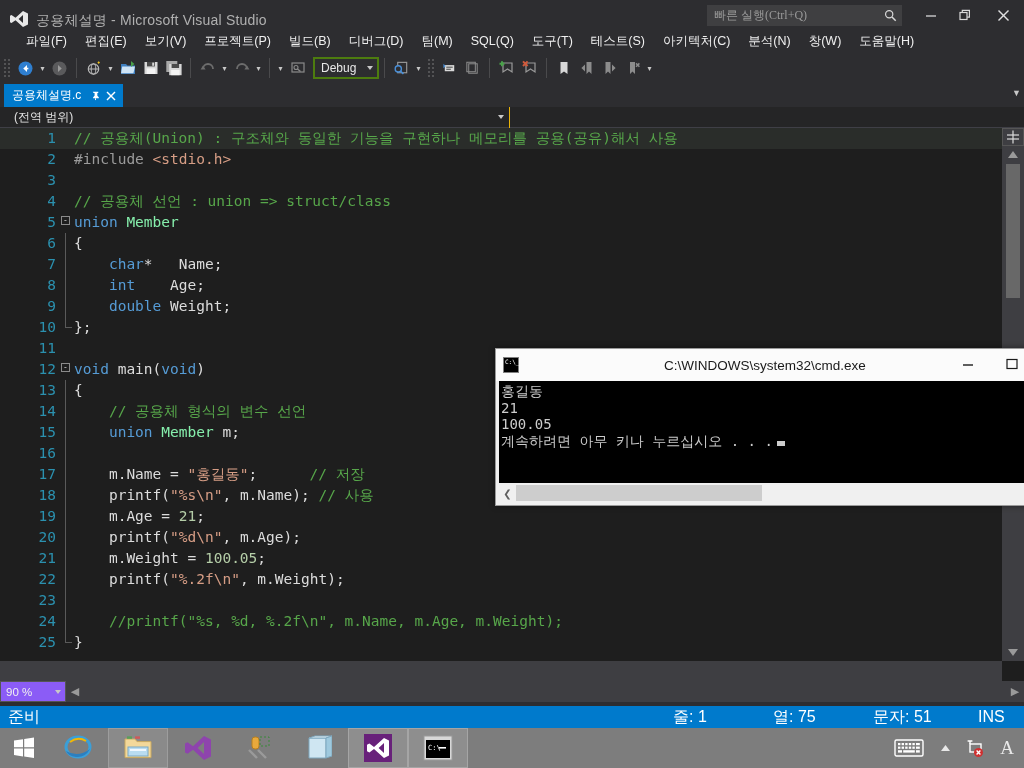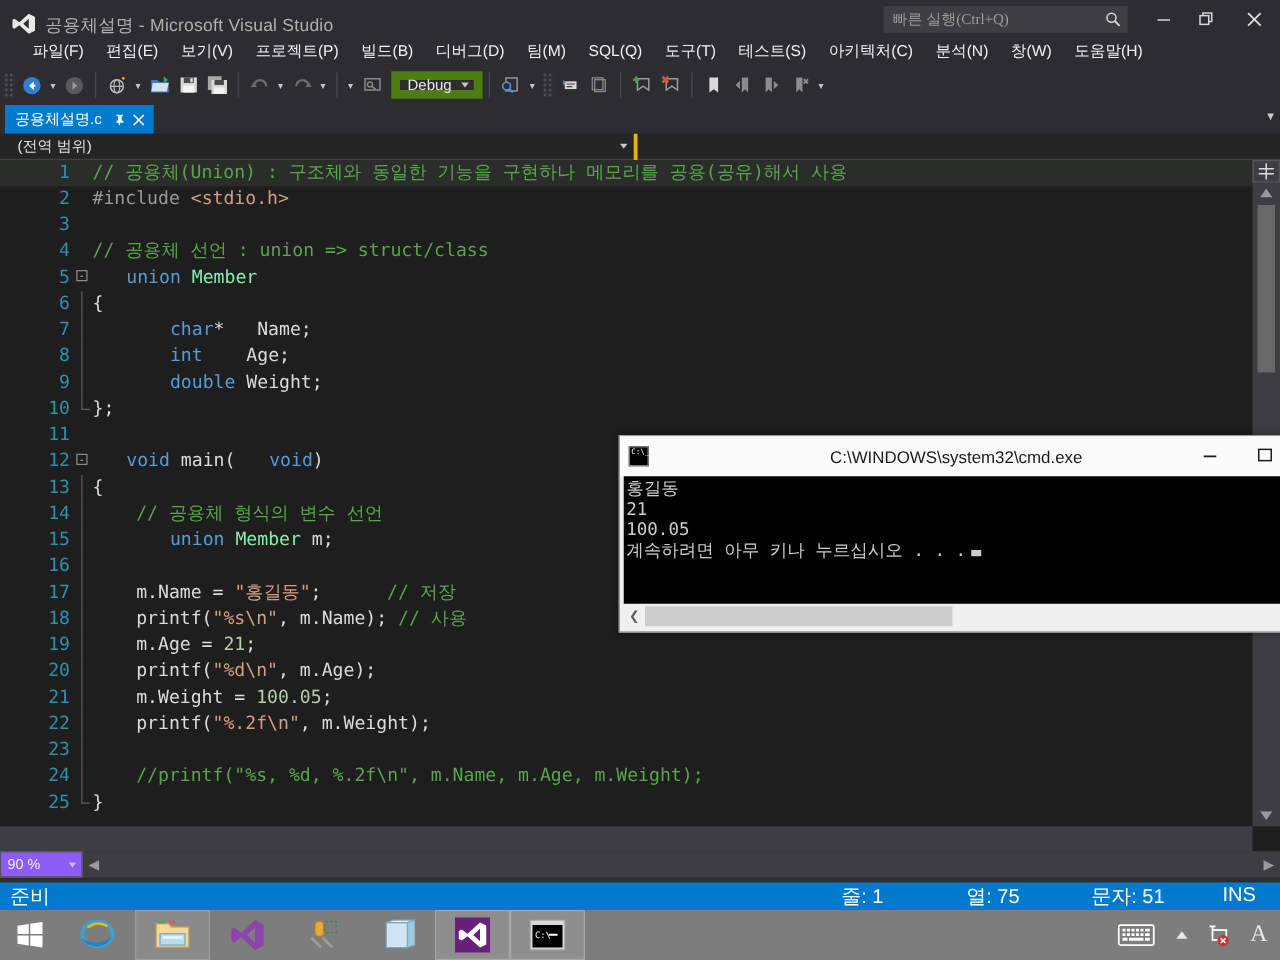--- a/index.html
+++ b/index.html
@@ -78,21 +78,21 @@
   .run-btn {
     display: flex; align-items: center; height: 23px; padding: 0 4px;
     color: #f0f0f0; font-size: 12.5px; white-space: nowrap;
   }
   .play-tri {
     width: 0; height: 0; border-left: 9px solid #5aa55a;
     border-top: 6px solid transparent; border-bottom: 6px solid transparent;
     margin-right: 6px;
   }
   .combo {
-    height: 22px; min-width: 66px; border: 7px solid #4d7c0f;
+    height: 22px; min-width: 66px; border: 2px solid #4d7c0f;
     display: flex; align-items: center; justify-content: space-between;
     color: #e8e8e8; font-size: 12px; padding: 0 4px 0 6px; margin-left: 4px;
   }
   .combo .cv { white-space: nowrap; }
   .caret { border-left: 3.5px solid transparent; border-right: 3.5px solid transparent;
            border-top: 4px solid #c8c8c8; margin-left: 8px; }
 
   
   .tabstrip {
     position: absolute; left: 0; top: 84px; width: 1024px; height: 23px;
@@ -114,21 +114,21 @@
 
   
   .navbar {
     position: absolute; left: 0; top: 107px; width: 1024px; height: 21px;
     background: #252526; border-bottom: 1px solid #3f3f46;
     display: flex; align-items: center;
   }
   .scope-combo {
     position: relative; height: 21px; width: 510px;
     display: flex; align-items: center; color: #e0e0e0; font-size: 12px;
-    padding-left: 14px; border-right: 3px solid #eab308;
+    padding-left: 14px; border-right: 1px solid #eab308;
   }
   .scope-combo .caret2 {
     position: absolute; right: 5px; top: 8px;
     border-left: 3.5px solid transparent; border-right: 3.5px solid transparent;
     border-top: 4px solid #c8c8c8;
   }
   .navbar-right { flex: 1; }
 
   
   .editor {
@@ -154,21 +154,21 @@
   .guide {
     position: absolute; left: 65px; top: 0; width: 1px; height: 21px;
     background: #5a5a5a;
   }
   .guide-end {
     position: absolute; left: 65px; top: 0; width: 7px; height: 11px;
     border-left: 1px solid #5a5a5a; border-bottom: 1px solid #5a5a5a;
   }
   .ln-code { position: absolute; left: 74px; top: 0; white-space: pre; color: #dcdcdc; }
   .cm { color: #57a64a; }
-  .kw { color: #569cd6; margin-left: 27px; }
+  .kw { color: #569cd6; }
   .pp { color: #9b9b9b; }
   .ppi { color: #d69d85; }
   .ty { color: #86efac; }
   .st { color: #d69d85; }
   .nu { color: #b5cea8; }
   .id { color: #dcdcdc; }
 
   
   .vscroll {
     position: absolute; right: 0; top: 0; width: 22px; bottom: 20px;

